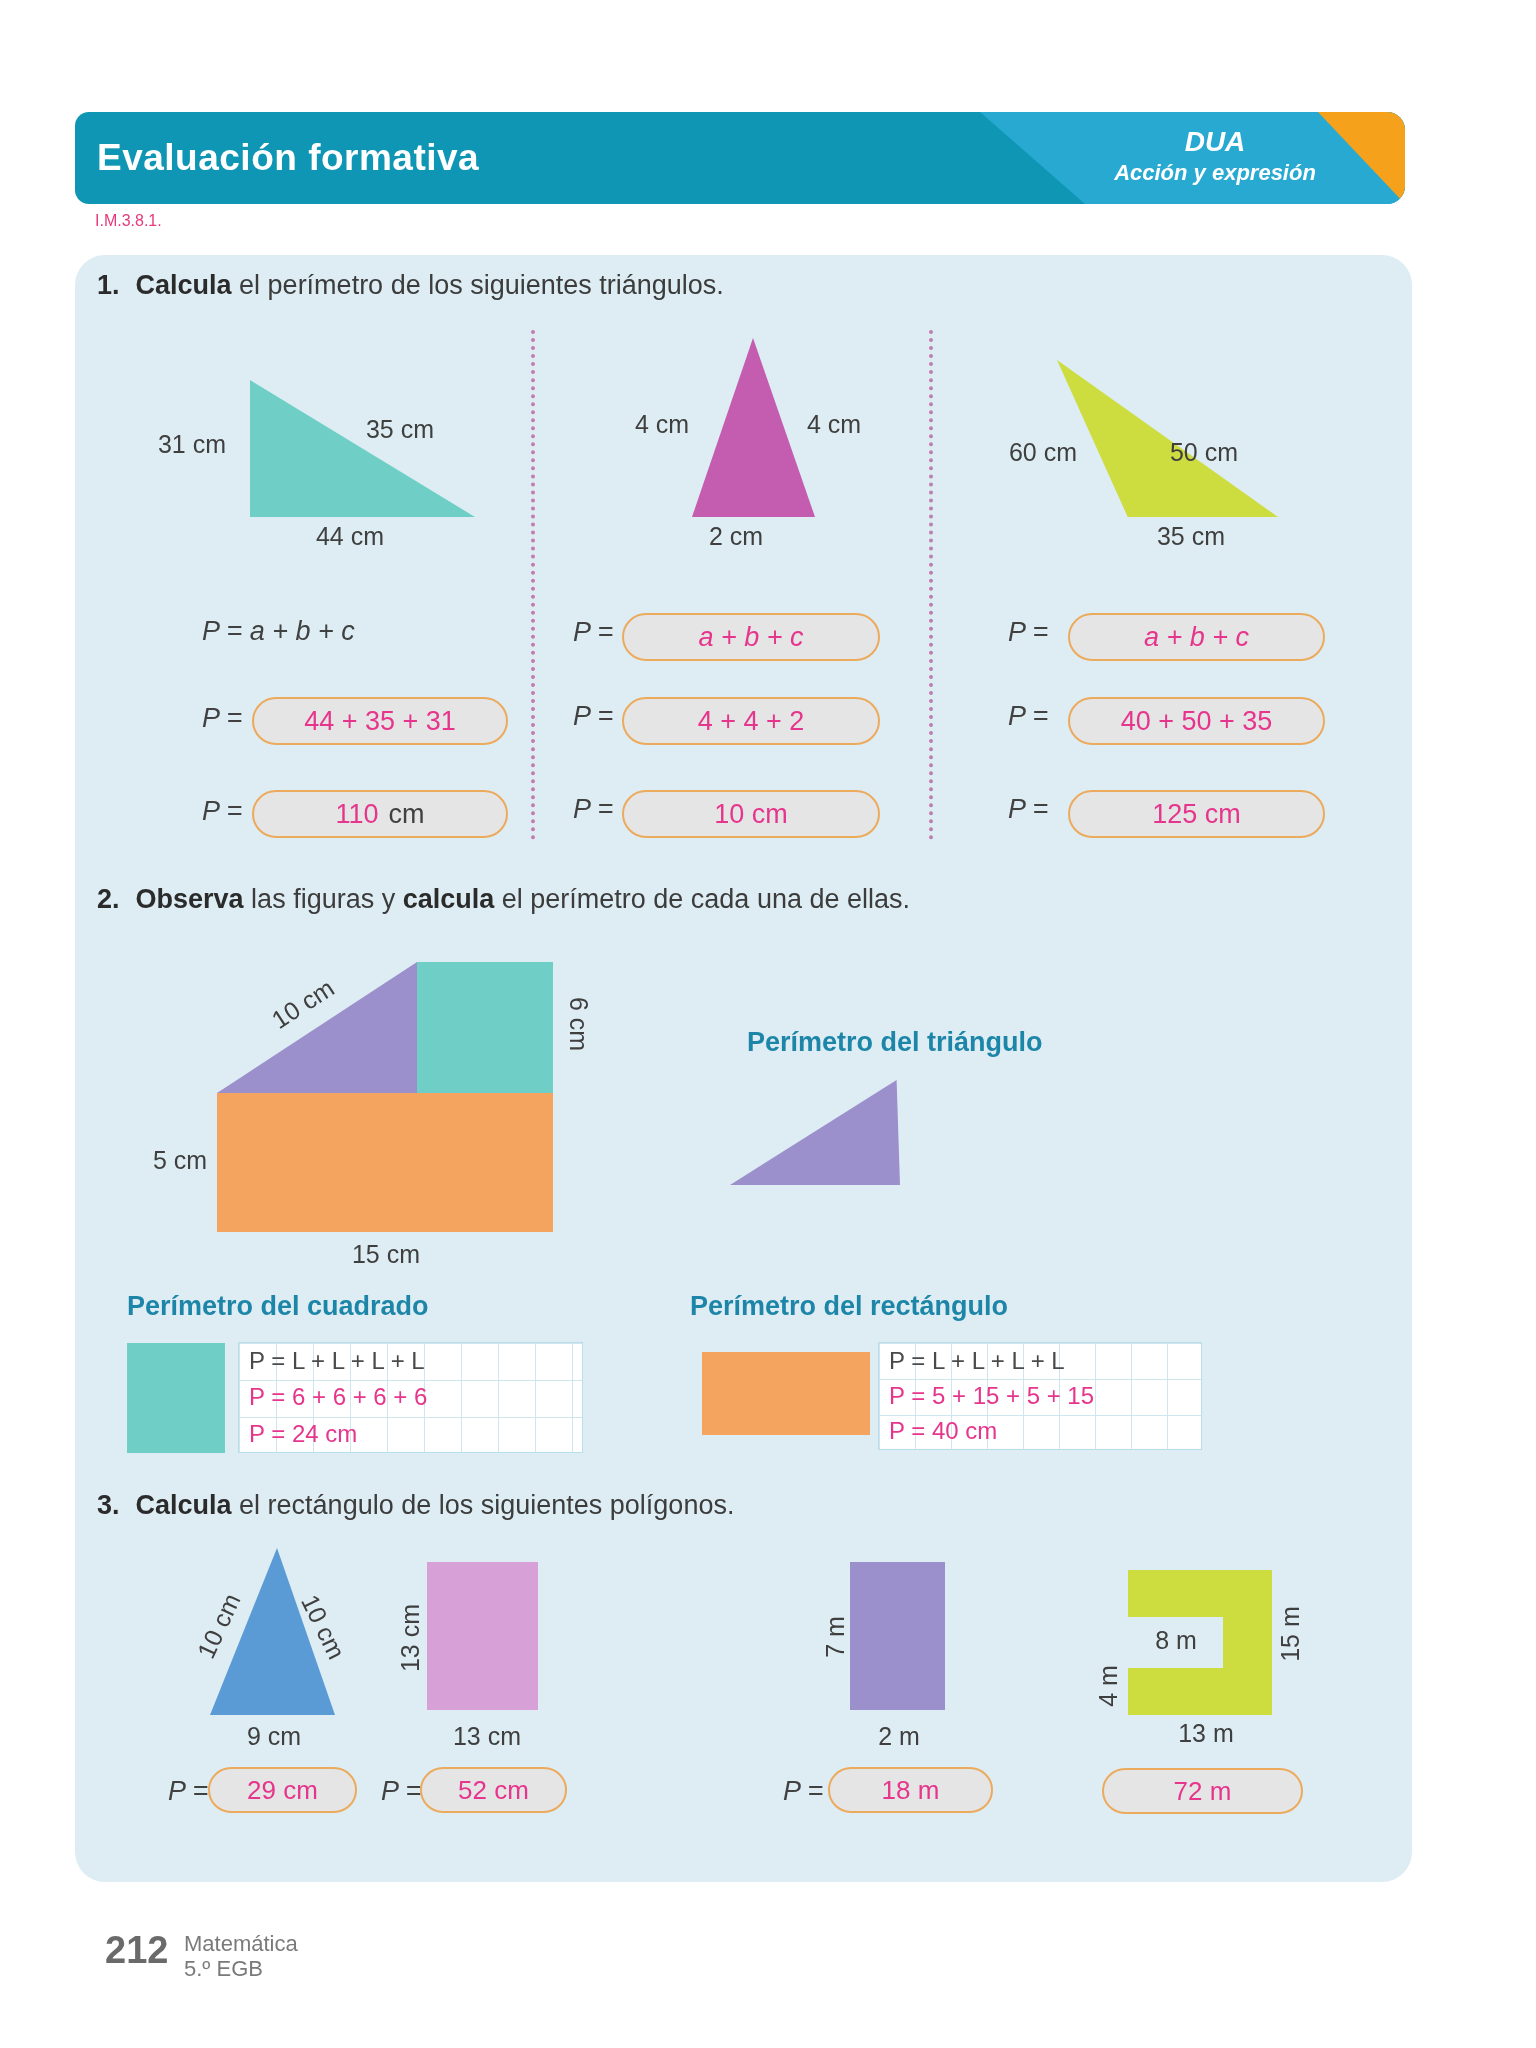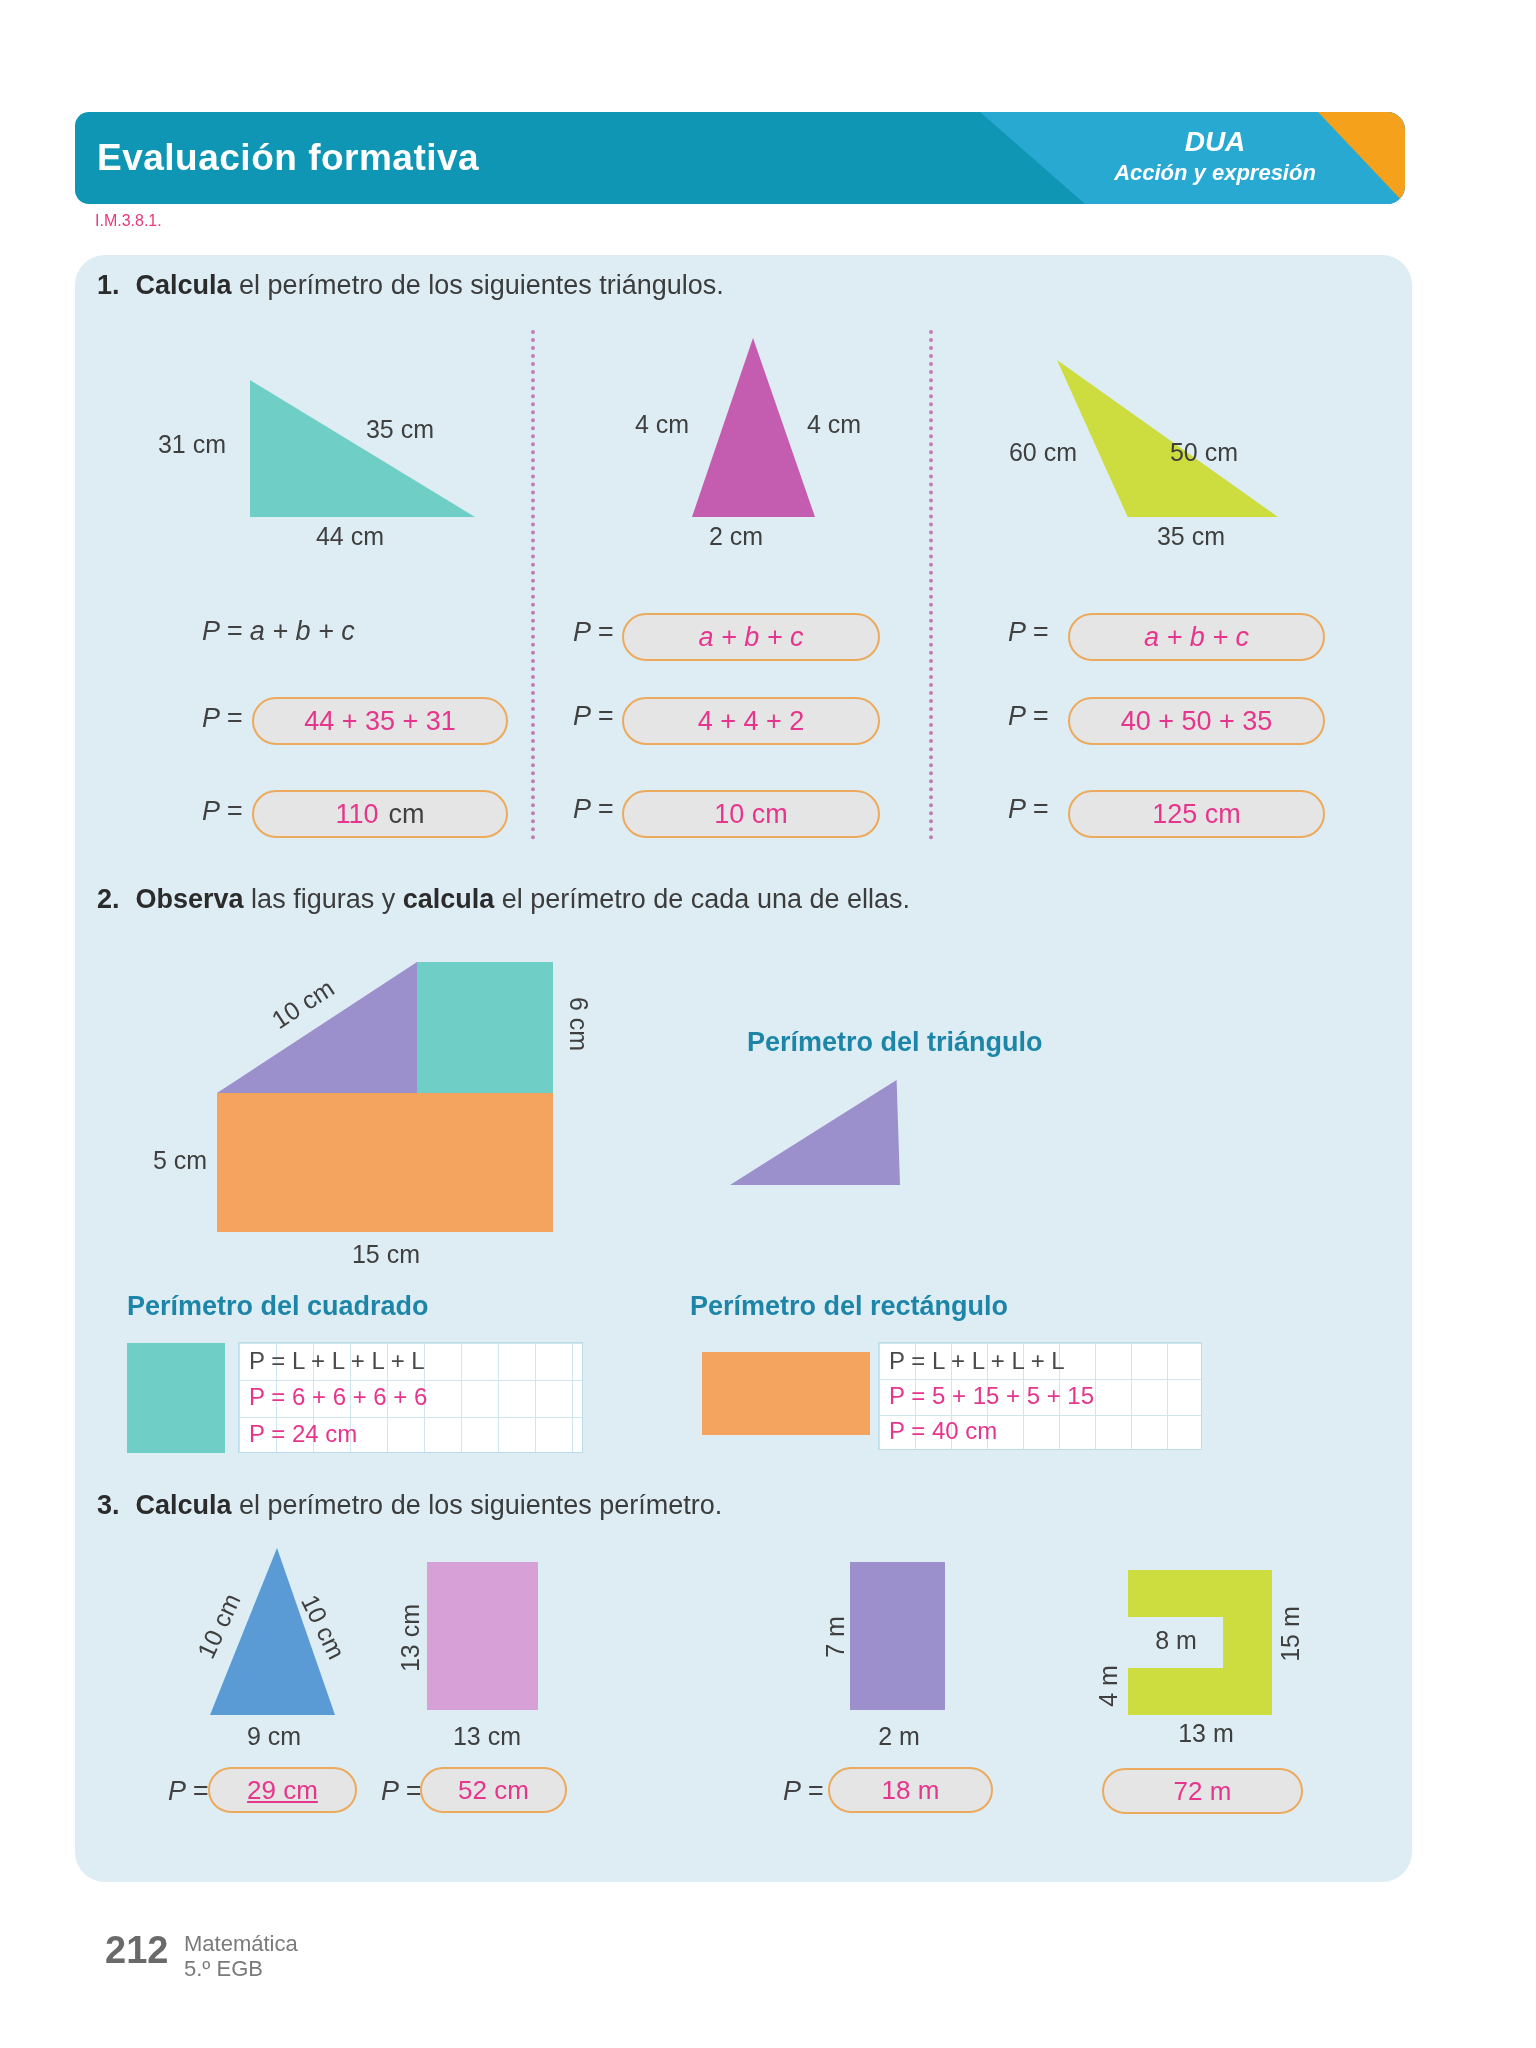--- a/index.html
+++ b/index.html
@@ -164,21 +164,21 @@
 
   <div class="sec-title" style="left:690px; top:1291px;">Perímetro del rectángulo</div>
   <div class="shape" style="left:702px; top:1352px; width:168px; height:83px; background:#f4a45f;"></div>
   <div class="grid-box" style="left:878px; top:1342px; width:324px; height:108px; background-size:36px 36px;">
     <div class="grid-row dark">P = L + L + L + L</div>
     <div class="grid-row pink">P = 5 + 15 + 5 + 15</div>
     <div class="grid-row pink">P = 40 cm</div>
   </div>
 
   <div class="prompt" style="left:97px; top:1490px;">
-    <b class="num">3.</b><b>Calcula</b><span> el perímetro de los siguientes perímetro.</span>
+    <b class="num">3.</b><b>Calcula</b><span> el rectángulo de los siguientes polígonos.</span>
   </div>
 
   <div class="shape" style="left:210px; top:1548px; width:125px; height:167px; background:#5b9bd5;
        clip-path:polygon(53.6% 0,0 100%,100% 100%);"></div>
   <div class="lbl" style="left:219px; top:1626px; transform:translate(-50%,-50%) rotate(-65deg);">10 cm</div>
   <div class="lbl" style="left:323px; top:1627px; transform:translate(-50%,-50%) rotate(64deg);">10 cm</div>
   <div class="lbl" style="left:274px; top:1736px;">9 cm</div>
 
   <div class="shape" style="left:427px; top:1562px; width:111px; height:148px; background:#d7a0d6;"></div>
   <div class="lbl" style="left:410px; top:1638px; transform:translate(-50%,-50%) rotate(-90deg);">13 cm</div>
@@ -189,21 +189,21 @@
   <div class="lbl" style="left:899px; top:1736px;">2 m</div>
 
   <div class="shape" style="left:1128px; top:1570px; width:144px; height:145px; background:#cddc3f;
        clip-path:polygon(0 0,100% 0,100% 100%,0 100%,0 67.6%,66% 67.6%,66% 32.4%,0 32.4%);"></div>
   <div class="lbl" style="left:1176px; top:1640px;">8 m</div>
   <div class="lbl" style="left:1290px; top:1634px; transform:translate(-50%,-50%) rotate(-90deg);">15 m</div>
   <div class="lbl" style="left:1108px; top:1686px; transform:translate(-50%,-50%) rotate(-90deg);">4 m</div>
   <div class="lbl" style="left:1206px; top:1733px;">13 m</div>
 
   <div class="p-eq" style="left:168px; top:1776px;">P =</div>
-  <div class="pill small" style="left:208px; top:1767px; width:149px;text-decoration:underline;">
+  <div class="pill small" style="left:208px; top:1767px; width:149px;">
     <span>29 cm</span>
   </div>
   <div class="p-eq" style="left:381px; top:1776px;">P =</div>
   <div class="pill small" style="left:420px; top:1767px; width:147px;">
     <span>52 cm</span>
   </div>
   <div class="p-eq" style="left:783px; top:1776px;">P =</div>
   <div class="pill small" style="left:828px; top:1767px; width:165px;">
     <span>18 m</span>
   </div>

